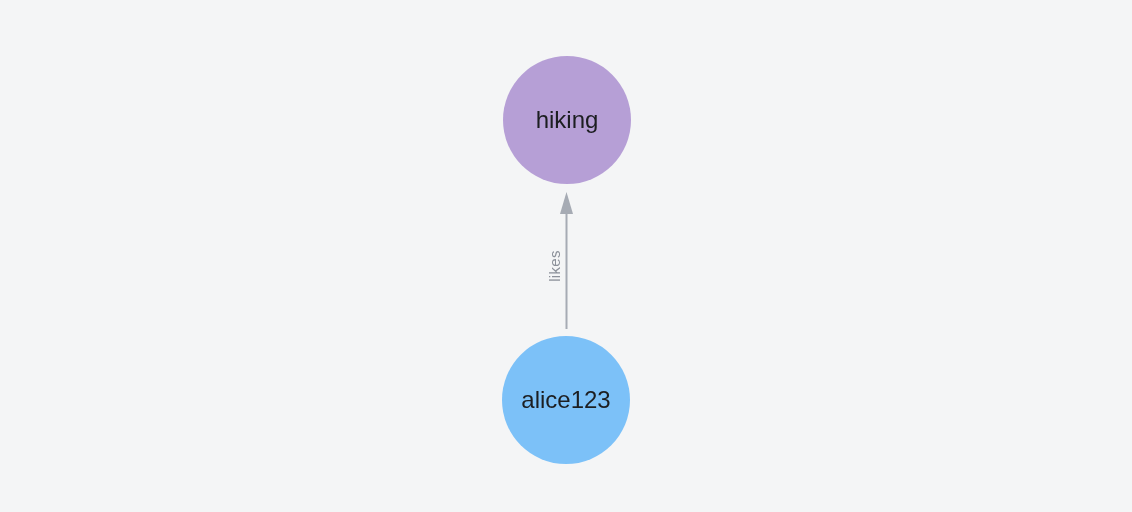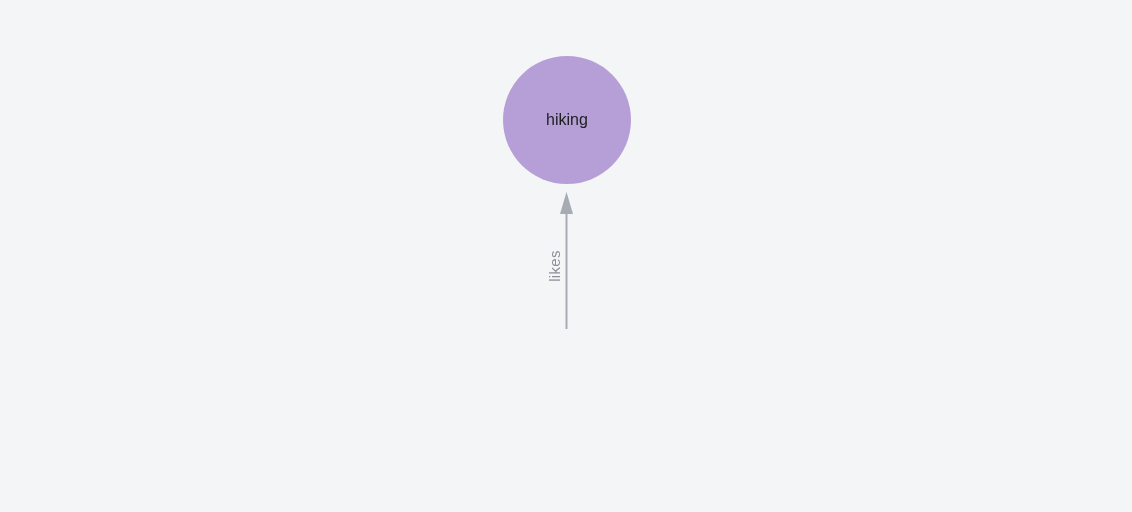--- a/index.html
+++ b/index.html
@@ -42,21 +42,21 @@
   }
   .node-top {
     left: 503px;
     top: 56px;
   }
   .node-bottom {
     left: 502px;
     top: 336px;
   }
   .node-label {
-    font-size: 16px;
+    font-size: 24px;
     line-height: 1;
     white-space: nowrap;
     user-select: none;
   }
 </style>
 </head>
 <body>
 
 <div class="canvas" style="background-color: rgb(244, 245, 246);">
 
@@ -64,14 +64,17 @@
     <line x1="566.5" y1="329" x2="566.5" y2="212" stroke-width="2" style="stroke: rgb(166, 171, 180);"></line>
     <polygon points="560,214 573,214 566.5,192" style="fill: rgb(166, 171, 180);"></polygon>
   </svg>
 
   <div class="edge-label" style="color: rgb(140, 145, 154);">likes</div>
 
   <div class="node node-top" style="background-color: rgb(182, 159, 214);">
     <span class="node-label" style="color: rgb(28, 30, 33);">hiking</span>
   </div>
 
+  <div class="node node-bottom" style="background-color: rgb(124, 193, 248);">
+    <span class="node-label" style="color: rgb(28, 30, 33);">alice123</span>
+  </div>
 
 </div>
 
 </body></html>

